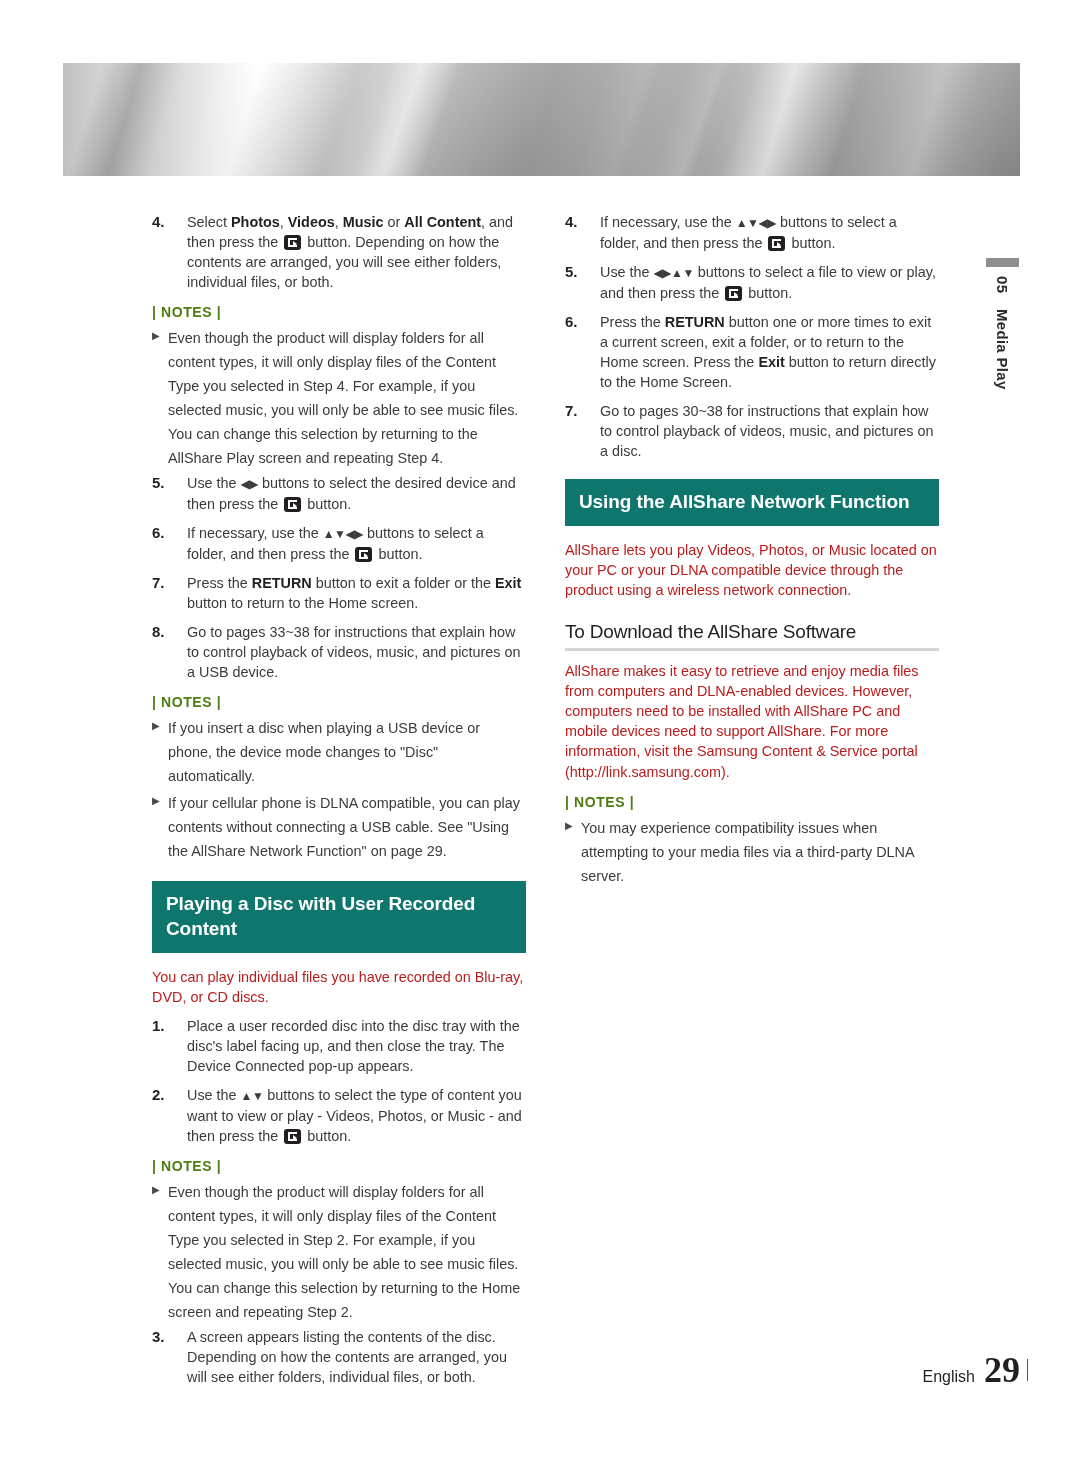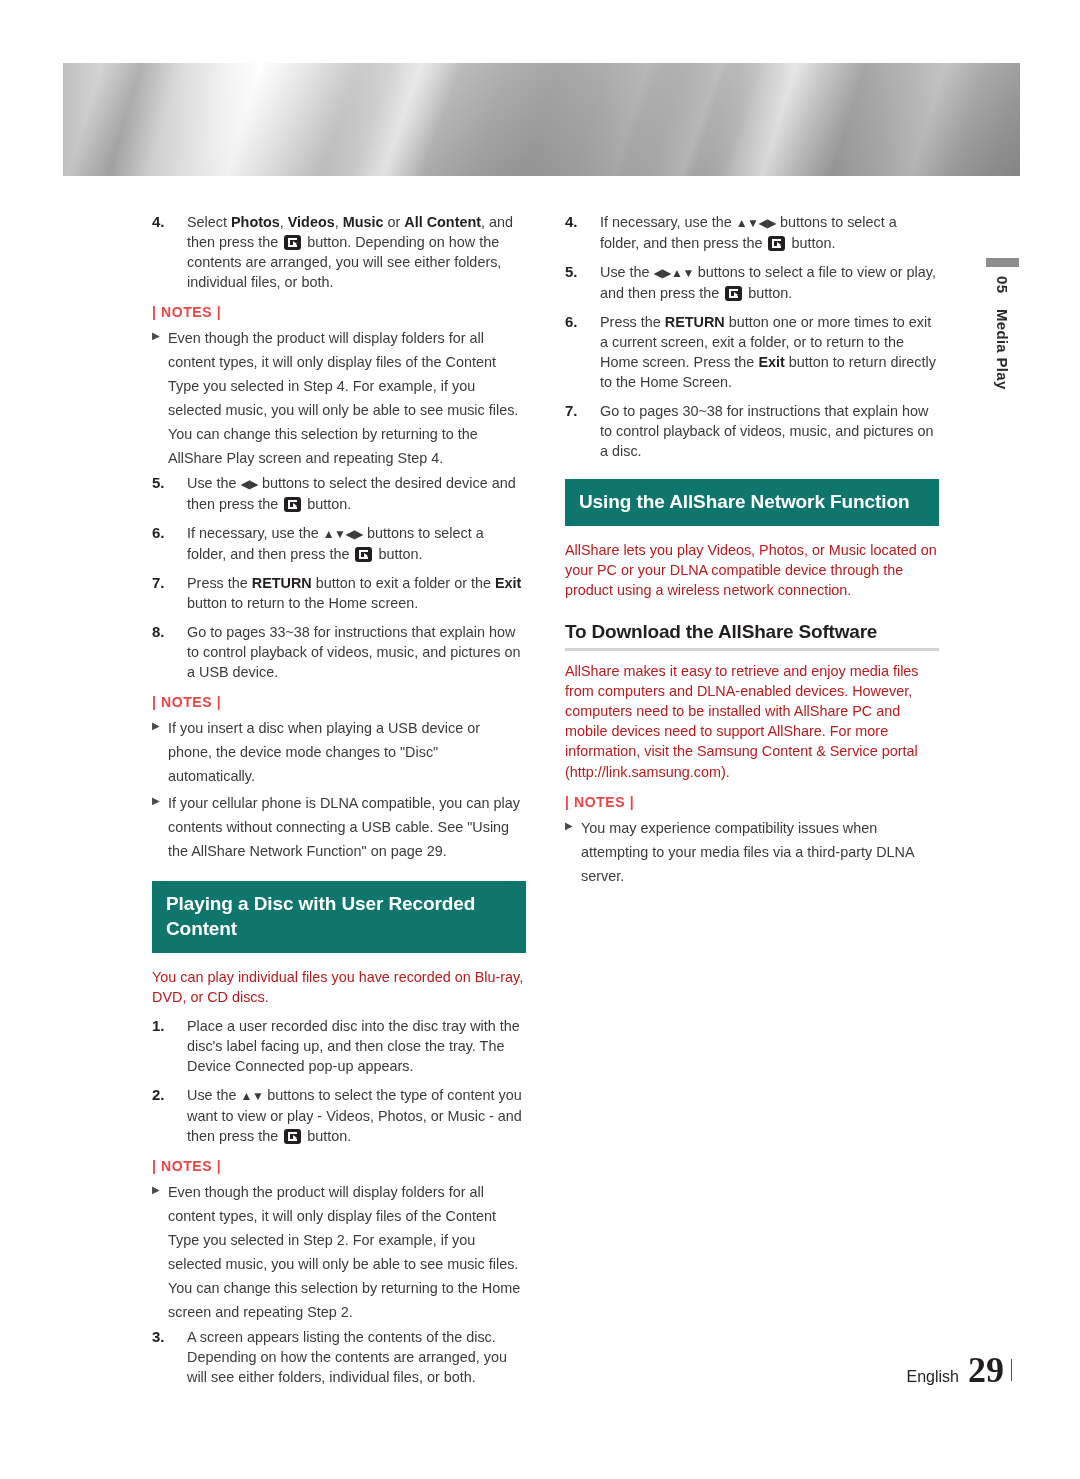--- a/index.html
+++ b/index.html
@@ -152,21 +152,21 @@
     border-top: 3px solid transparent;
     border-bottom: 3px solid transparent;
     border-left: 4px solid #ffffff;
   }
   .arrows { letter-spacing: -0.5px; font-size: 12px; }
 
   
   .notes-title {
     font-size: 14px;
     font-weight: bold;
-    color: #ef4444;
+    color: #4d7c0f;
     letter-spacing: 0.6px;
     margin: 12px 0 6px 0;
   }
   .note {
     display: flex;
     margin-bottom: 3px;
   }
   .note-bullet {
     flex: 0 0 16px;
     font-size: 10px;
@@ -186,35 +186,35 @@
     color: #ffffff;
     font-size: 19px;
     font-weight: bold;
     line-height: 25px;
     padding: 10px 14px 12px 14px;
     margin: 18px 0 14px 0;
     letter-spacing: -0.1px;
   }
   .sub-head {
     font-size: 19px;
-    font-weight: bold;
+    font-weight: normal;
     color: #231f20;
     margin: 20px 0 0 0;
     letter-spacing: -0.2px;
   }
   .sub-head-rule {
     height: 3px;
     background: #d4d4d4;
     margin: 5px 0 10px 0;
   }
 
   
   .footer {
     position: absolute;
-    right: 68px;
+    right: 52px;
     bottom: 88px;
     display: flex;
     align-items: baseline;
   }
   .footer-lang {
     font-size: 16px;
     color: #231f20;
   }
   .footer-page {
     font-size: 36px;

